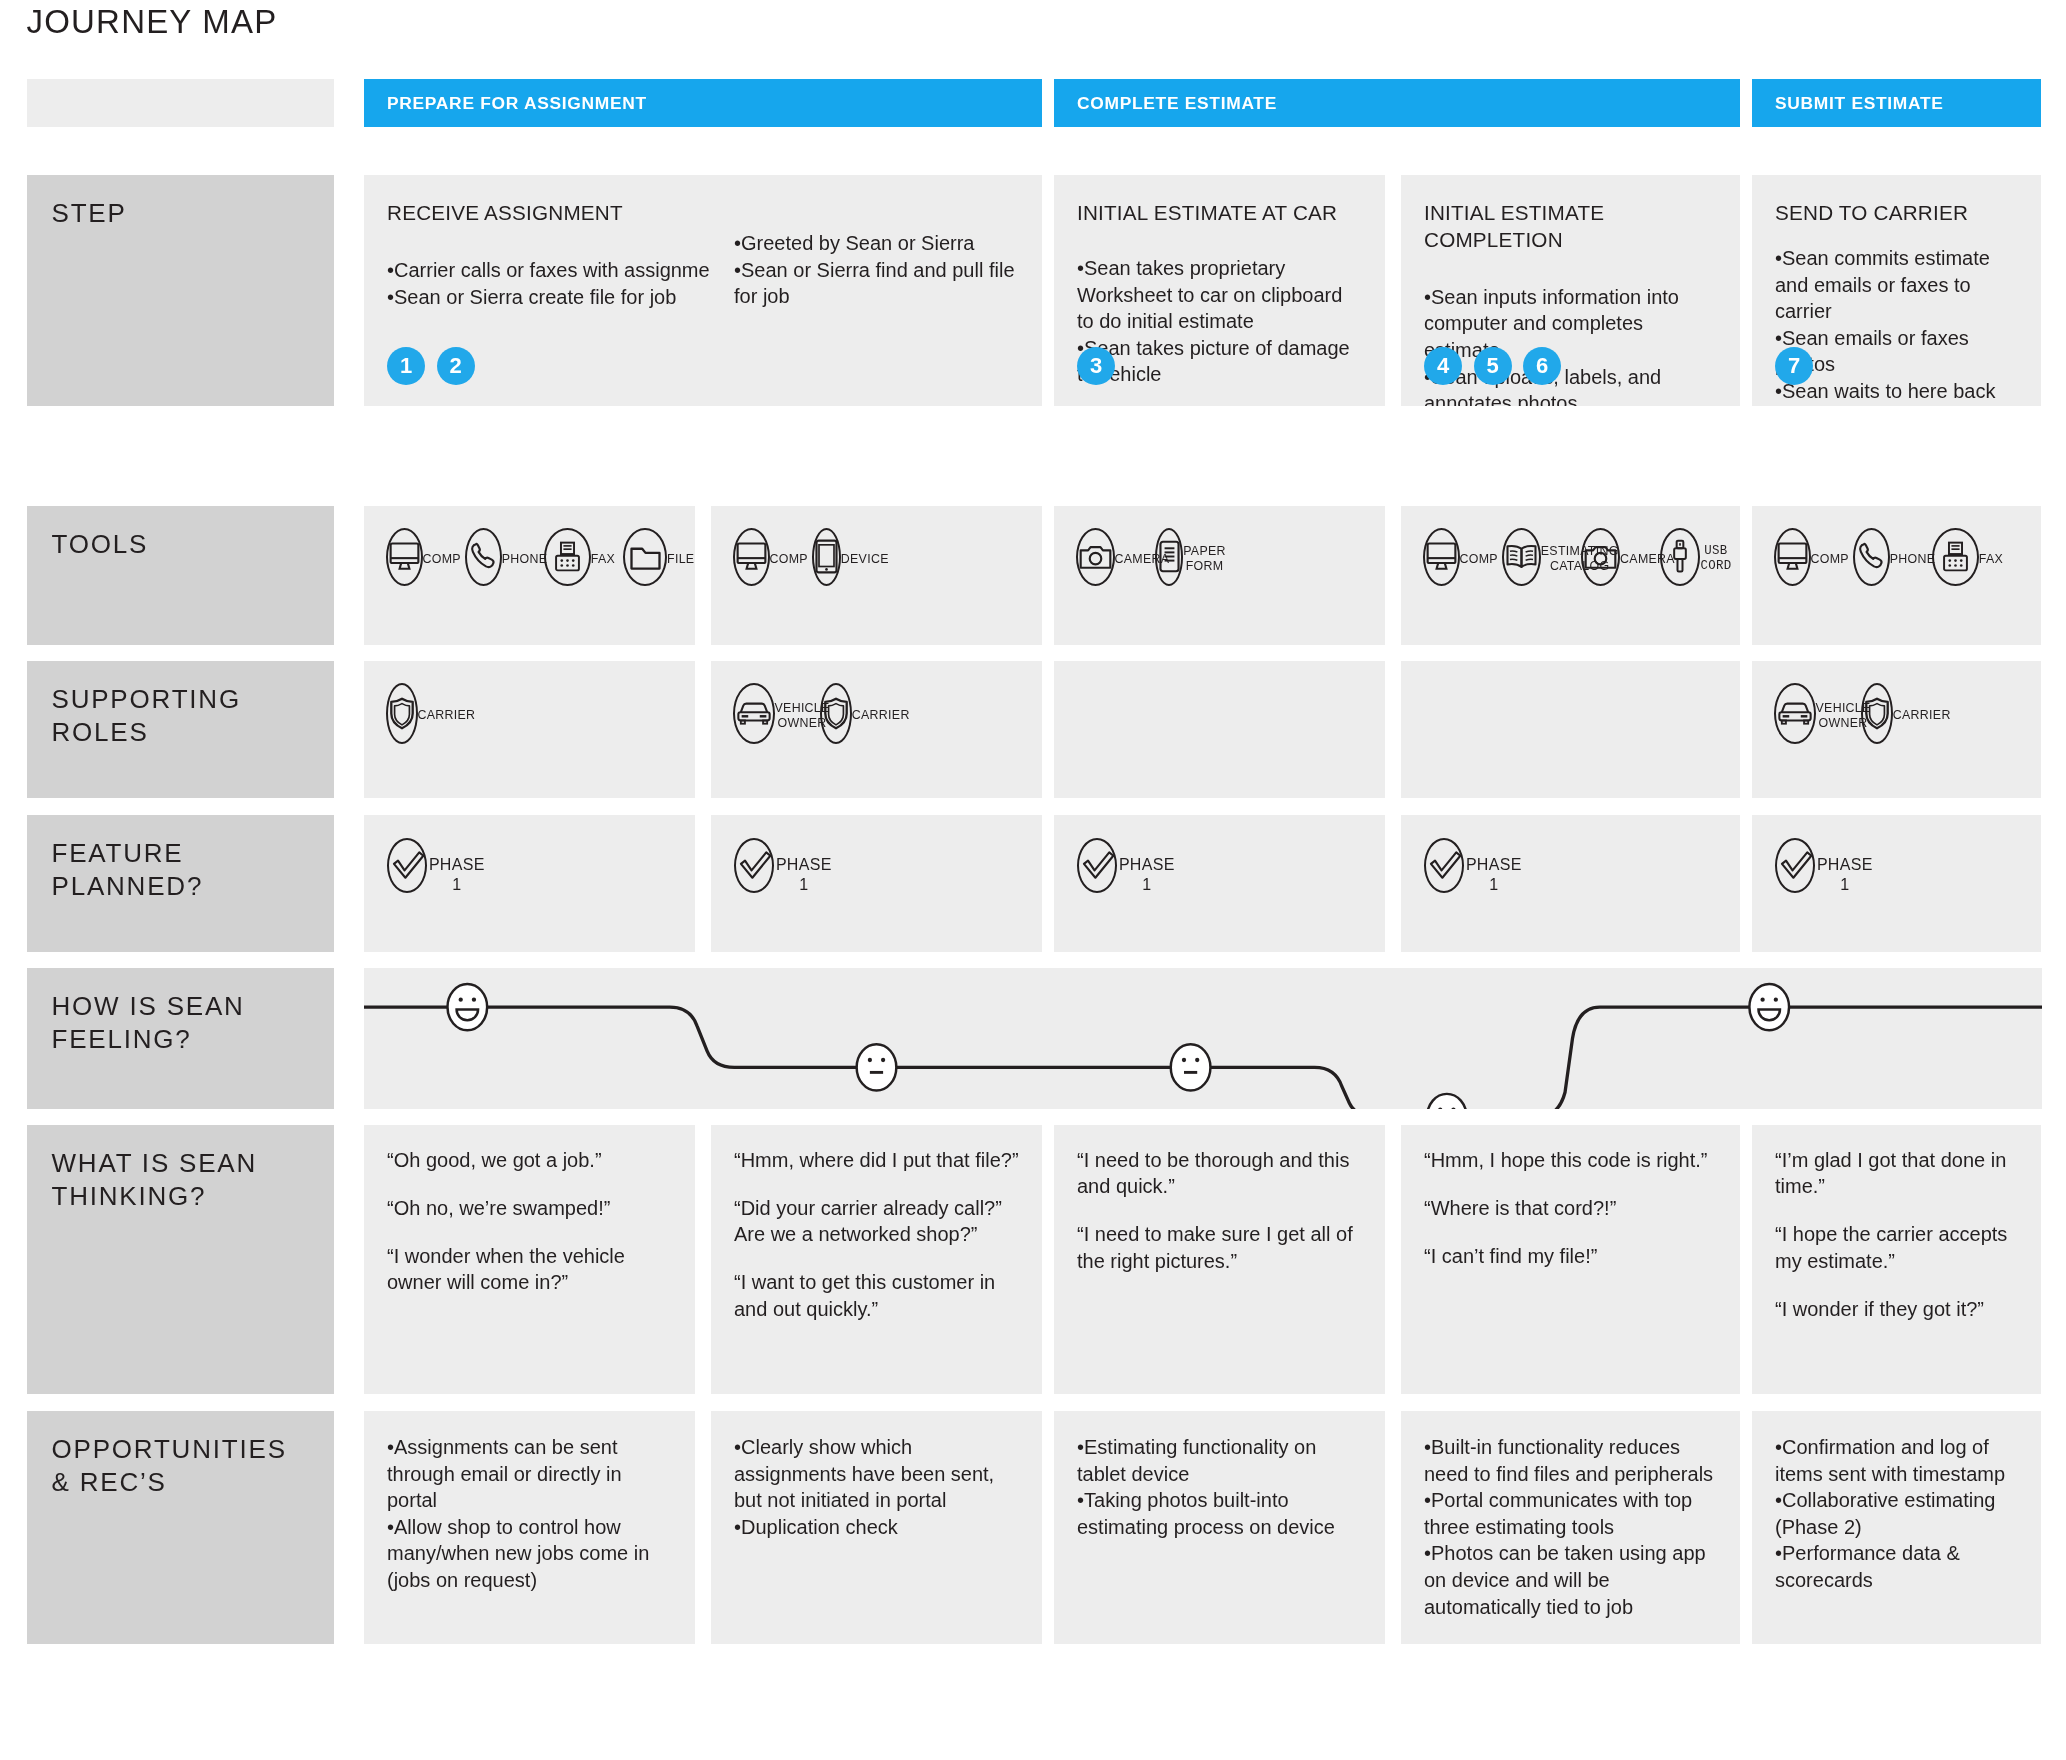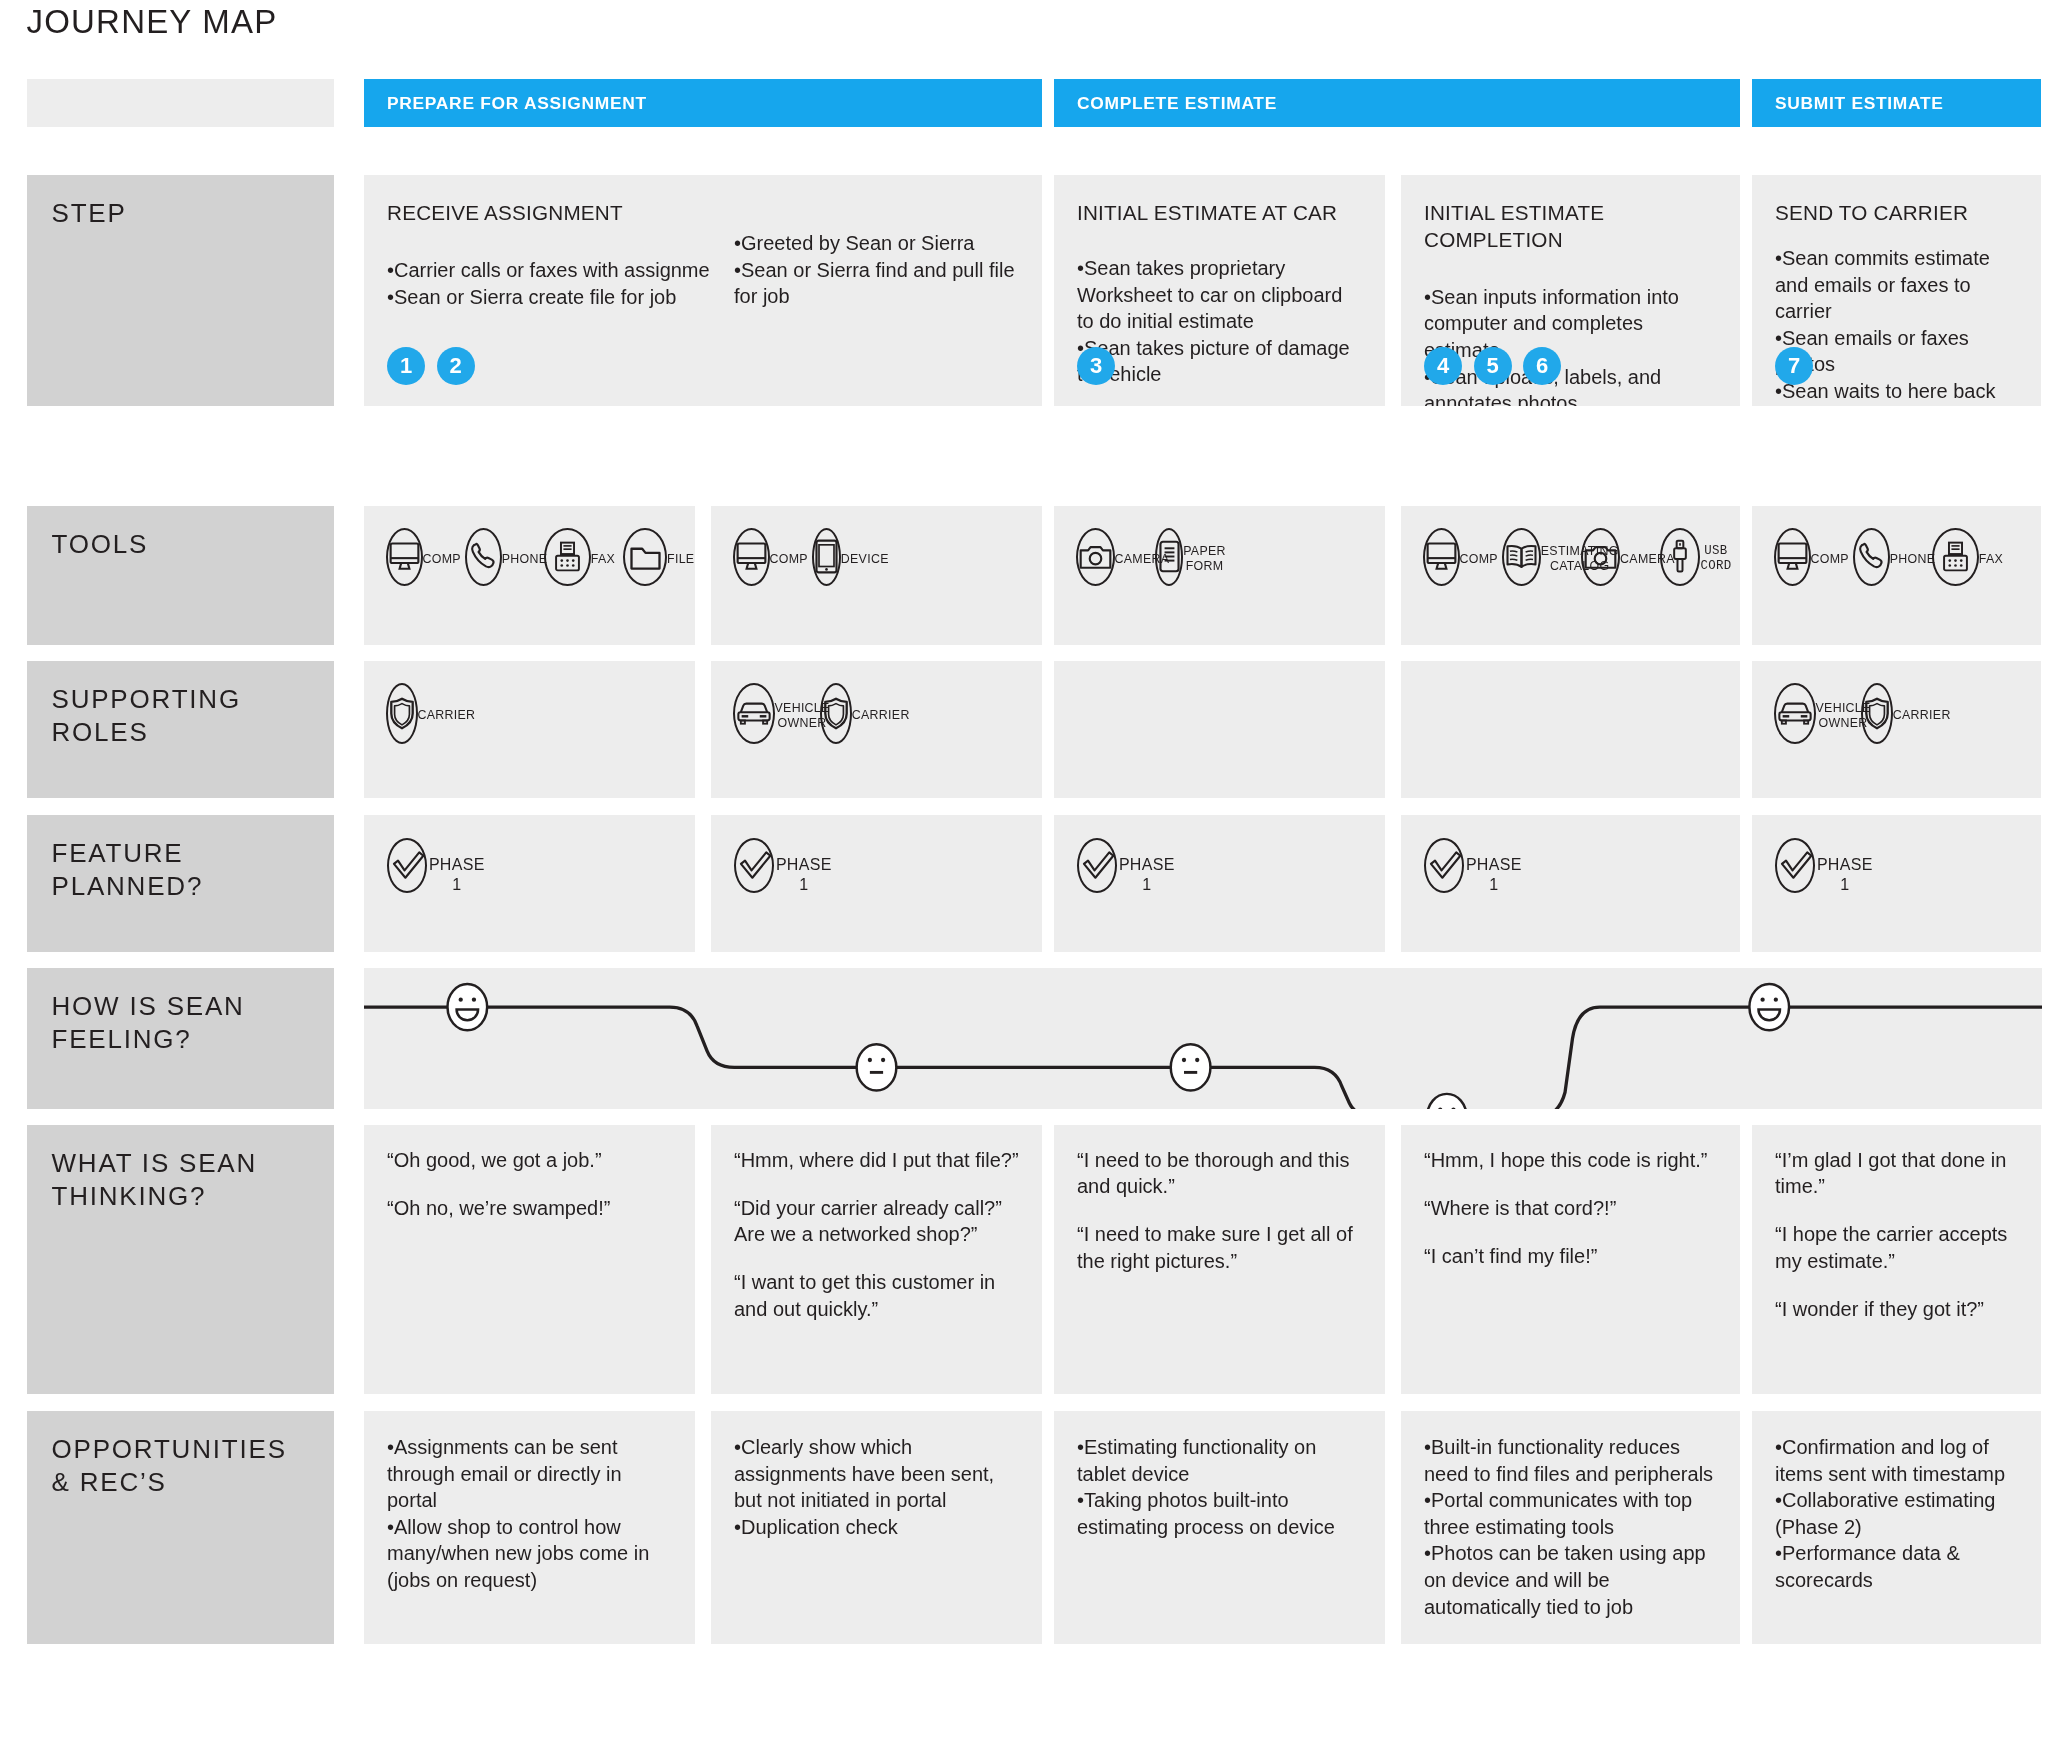--- a/index.html
+++ b/index.html
@@ -537,20 +537,21 @@
       </div>
     </div>
 
     <div class="row" style="height:0;">
       <div class="lbl" style="top:998px;height:269px;white-space:pre-line;">WHAT IS SEAN
 THINKING?</div>
       <div class="cell" style="left:364px;top:998px;width:331px;height:269px;">
         <div class="quotes">
           <p>“Oh good, we got a job.”</p>
           <p>“Oh no, we’re swamped!”</p>
+          <p>“I wonder when the vehicle owner will come in?”</p>
         </div>
       </div>
       <div class="cell" style="left:711px;top:998px;width:331px;height:269px;">
         <div class="quotes">
           <p>“Hmm, where did I put that file?”</p>
           <p>“Did your carrier already call?” Are we a networked shop?”</p>
           <p>“I want to get this customer in and out quickly.”</p>
         </div>
       </div>
       <div class="cell" style="left:1054px;top:998px;width:331px;height:269px;">

